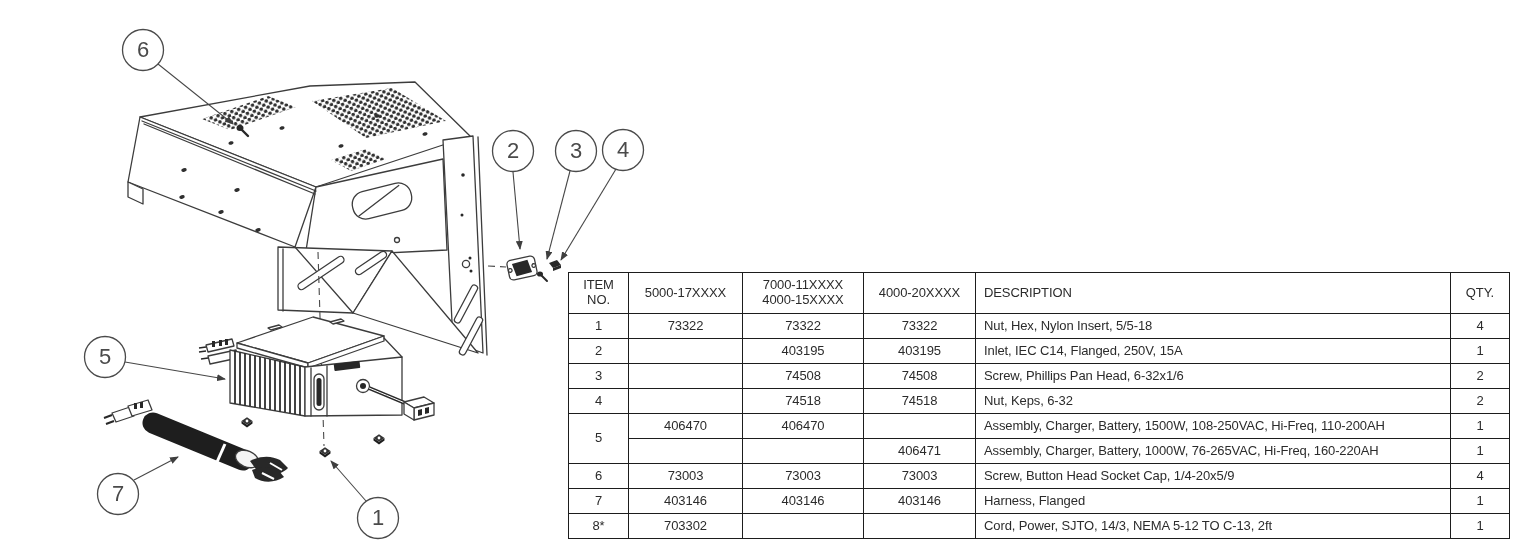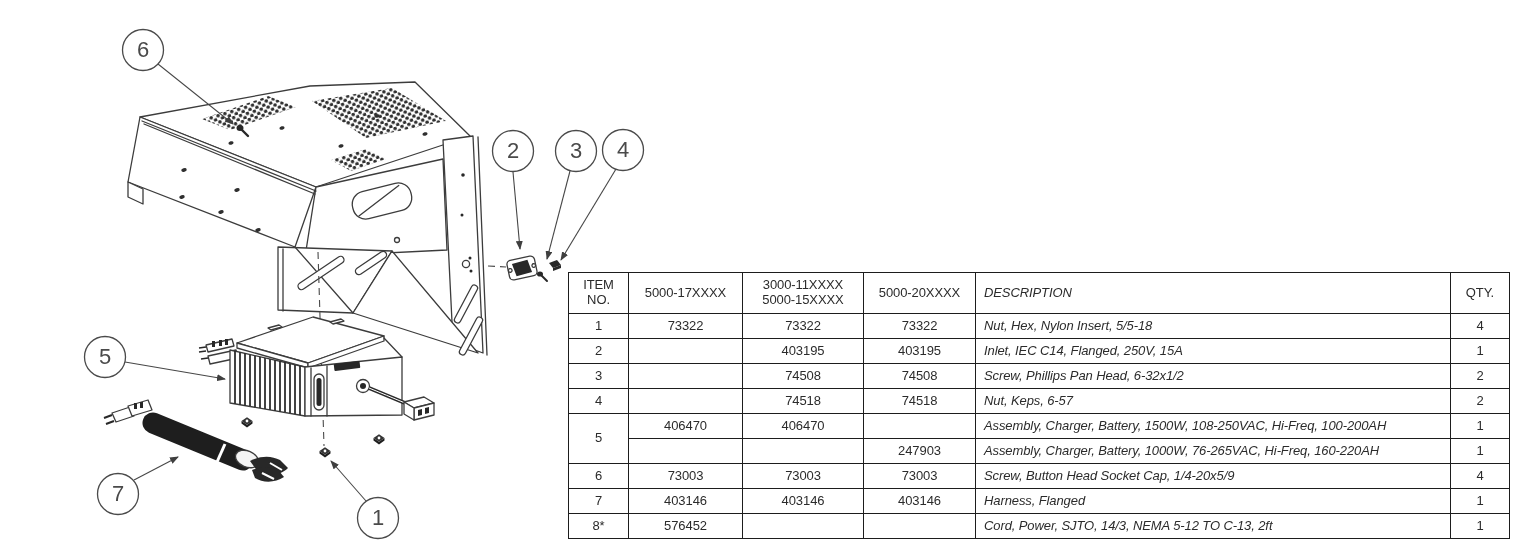--- a/index.html
+++ b/index.html
@@ -20,21 +20,21 @@
 
   
   .parts-table{position:absolute;left:568px;top:272px;}
   .parts-table table{border-collapse:collapse;table-layout:fixed;width:941px;
                      font-size:13px;color:#2b2b2b;letter-spacing:-0.1px;}
   .parts-table th,.parts-table td{border:1.5px solid #1d1d1d;text-align:center;
                      padding:0 3px;height:24px;font-weight:400;line-height:1.12;
                      overflow:hidden;white-space:nowrap;}
   .parts-table thead th{height:40px;}
   .parts-table th span{display:block;}
-  .parts-table .desc{text-align:left;padding-left:8px;font-style:italic;}
+  .parts-table .desc{text-align:left;padding-left:8px;}
 </style>
 </head>
 <body>
 
 <div class="stage">
 
   <svg width="660" height="556" viewBox="0 0 660 556">
     <defs>
       <pattern id="perf" width="7.2" height="6.4" patternUnits="userSpaceOnUse" patternTransform="rotate(-17)">
         <circle cx="1.9" cy="1.7" r="1.8" fill="#2f2f2f"></circle>
@@ -257,24 +257,24 @@
           <col style="width:59px">
       </colgroup>
       <thead>
         <tr>
           <th>
             <span>ITEM</span>
             <span>NO.</span>
           </th>
           <th>5000-17XXXX</th>
           <th>
-            <span>3000-11XXXX</span>
-            <span>5000-15XXXX</span>
+            <span>7000-11XXXX</span>
+            <span>4000-15XXXX</span>
           </th>
-          <th>5000-20XXXX</th>
+          <th>4000-20XXXX</th>
           <th class="desc">DESCRIPTION</th>
           <th>QTY.</th>
         </tr>
       </thead>
       <tbody>
         <tr>
           <td>1</td>
           <td>73322</td>
           <td>73322</td>
           <td>73322</td>
@@ -287,43 +287,43 @@
           <td>403195</td>
           <td>403195</td>
           <td class="desc">Inlet, IEC C14, Flanged, 250V, 15A</td>
           <td>1</td>
         </tr>
         <tr>
           <td>3</td>
           <td></td>
           <td>74508</td>
           <td>74508</td>
-          <td class="desc">Screw, Phillips Pan Head, 6-32x1/2</td>
+          <td class="desc">Screw, Phillips Pan Head, 6-32x1/6</td>
           <td>2</td>
         </tr>
         <tr>
           <td>4</td>
           <td></td>
           <td>74518</td>
           <td>74518</td>
-          <td class="desc">Nut, Keps, 6-57</td>
+          <td class="desc">Nut, Keps, 6-32</td>
           <td>2</td>
         </tr>
         <tr>
           <td rowspan="2">5</td>
           <td>406470</td>
           <td>406470</td>
           <td></td>
-          <td class="desc">Assembly, Charger, Battery, 1500W, 108-250VAC, Hi-Freq, 100-200AH</td>
-          <td>1</td>
-        </tr>
-        <tr>
-          <td></td>
-          <td></td>
-          <td>247903</td>
+          <td class="desc">Assembly, Charger, Battery, 1500W, 108-250VAC, Hi-Freq, 110-200AH</td>
+          <td>1</td>
+        </tr>
+        <tr>
+          <td></td>
+          <td></td>
+          <td>406471</td>
           <td class="desc">Assembly, Charger, Battery, 1000W, 76-265VAC, Hi-Freq, 160-220AH</td>
           <td>1</td>
         </tr>
         <tr>
           <td>6</td>
           <td>73003</td>
           <td>73003</td>
           <td>73003</td>
           <td class="desc">Screw, Button Head Socket Cap, 1/4-20x5/9</td>
           <td>4</td>
@@ -331,21 +331,21 @@
         <tr>
           <td>7</td>
           <td>403146</td>
           <td>403146</td>
           <td>403146</td>
           <td class="desc">Harness, Flanged</td>
           <td>1</td>
         </tr>
         <tr>
           <td>8*</td>
-          <td>576452</td>
+          <td>703302</td>
           <td></td>
           <td></td>
           <td class="desc">Cord, Power, SJTO, 14/3, NEMA 5-12 TO C-13, 2ft</td>
           <td>1</td>
         </tr>
       </tbody>
     </table>
   </div>
 </div>
 

